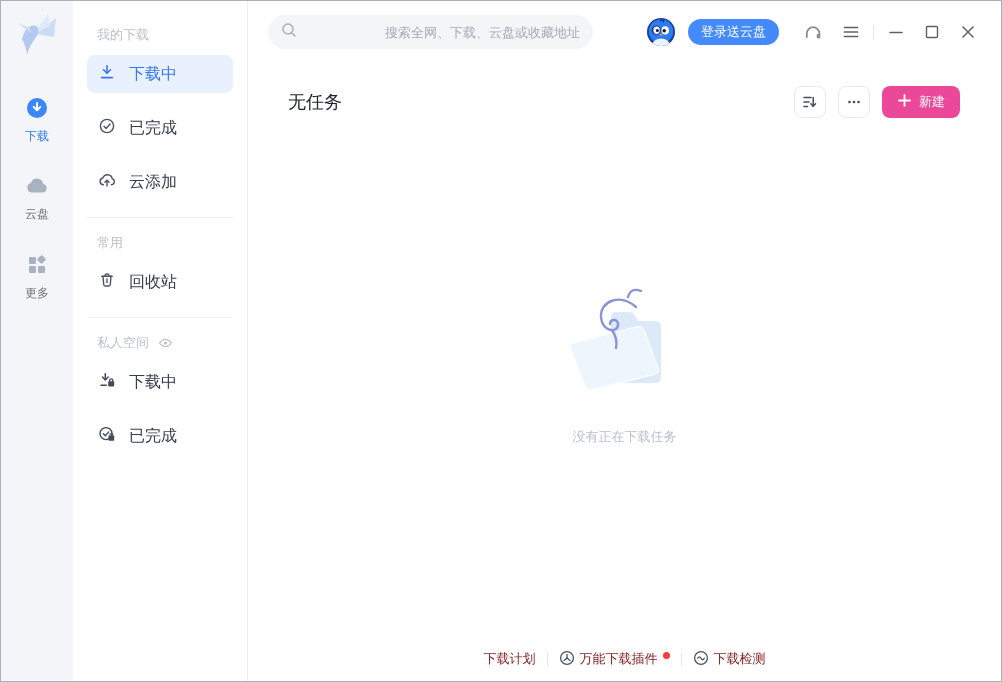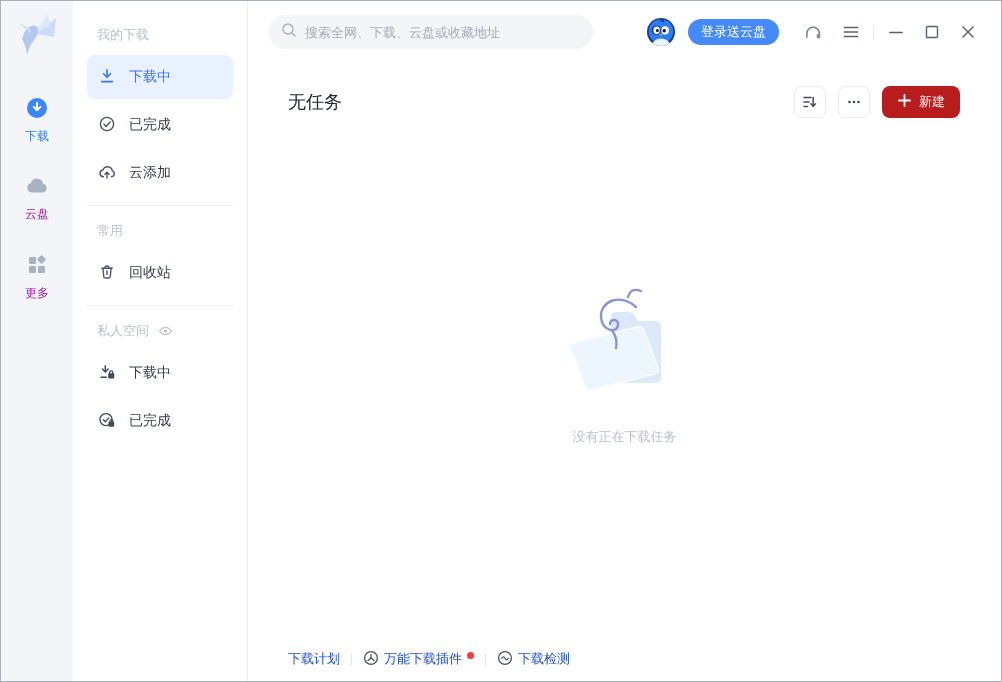--- a/index.html
+++ b/index.html
@@ -16,56 +16,57 @@
   }
   
   .rail {
     width: 72px; flex-shrink: 0;
     background: #f3f5f8;
     display: flex; flex-direction: column; align-items: center;
   }
   .logo { margin-top: 9px; cursor: default; }
   .rail-nav { margin-top: 33px; display: flex; flex-direction: column; gap: 31px; align-items: center; }
   .rail-item { display: flex; flex-direction: column; align-items: center; gap: 5px; cursor: pointer; }
-  .rail-item .rail-label { font-size: 12px; color: #a21caf; }
+  .rail-item .rail-label { font-size: 12px; color: #737373; }
   .rail-item.active .rail-label { color: #2f7bf6; }
   
   .sidebar {
     width: 175px; flex-shrink: 0;
     background: #fff;
     border-right: 1px solid #ebedf1;
     padding: 0 14px;
   }
   .side-header {
     font-size: 13px; color: #b9c0cb;
     margin: 0 10px 11px;
     display: flex; align-items: flex-end; gap: 9px;
   }
   .side-header.first { padding-top: 25px; }
   .side-item {
-    height: 44px; border-radius: 8px;
+    height: 38px; border-radius: 8px;
     display: flex; align-items: center; gap: 13px;
-    padding: 0 11px; margin-bottom: 4px;
-    font-size: 14px; color: #353c4b; cursor: pointer;
+    padding: 0 11px; margin-bottom: 16px;
+    font-size: 16px; color: #353c4b; cursor: pointer;
   }
   .side-item.active { background: #e9f1fe; color: #3776f6; }
   .side-divider { height: 1px; background: #eef0f3; margin: 10px 0 16px; }
   
   .main { flex: 1; display: flex; flex-direction: column; min-width: 0; background: #fff; }
   .topbar { height: 62px; display: flex; align-items: center; padding: 0 23px 0 20px; flex-shrink: 0; }
   .search {
     width: 325px; height: 34px;
     background: #f4f5f7; border-radius: 17px;
     display: flex; align-items: center; gap: 8px;
     padding: 0 13px; cursor: text;
   }
   .search input {
     flex: 1; border: none; background: transparent; outline: none;
     font-size: 13px; color: #0369a1;
     font-family: "Liberation Sans", "DejaVu Sans", sans-serif;
+    text-align: right;
   }
   .search input::placeholder { color: #a2aab8; }
   .topbar-right { margin-left: auto; display: flex; align-items: center; }
   .avatar { width: 28px; height: 28px; border-radius: 50%; cursor: pointer; }
   .login-btn {
     margin-left: 13px; height: 26px; padding: 0 13px;
     border: none; border-radius: 13px;
     background: #448afb; color: #fff; font-size: 13px;
     display: flex; align-items: center; cursor: pointer;
     font-family: Liberation Serif, serif;
@@ -82,34 +83,34 @@
   .page-title { font-size: 18px; color: #21262f; font-weight: 400; }
   .head-actions { margin-left: auto; display: flex; align-items: center; gap: 12px; }
   .icon-btn {
     width: 32px; height: 32px;
     border: 1px solid #e7e9ee; border-radius: 8px; background: #fff;
     display: flex; align-items: center; justify-content: center; cursor: pointer;
   }
   .new-btn {
     height: 32px; padding: 0 15px;
     border: none; border-radius: 8px;
-    background: #b91c1c; color: #fff; font-size: 13px;
+    background: #ec4899; color: #fff; font-size: 13px;
     display: flex; align-items: center; gap: 7px; cursor: pointer;
     font-family: "Liberation Sans", "DejaVu Sans", sans-serif;
   }
   .empty {
     flex: 1; display: flex; flex-direction: column;
     align-items: center; justify-content: center; padding-bottom: 30px; text-align: right;
   }
   .empty-text { margin-top: 26px; font-size: 13px; color: #b9c1cd; }
   
   .footer {
     height: 44px; flex-shrink: 0;
     display: flex; align-items: center;
-    padding: 0 40px; font-size: 13px; color: #1d4ed8;
+    padding: 0 40px; font-size: 13px; color: #7f1d1d; justify-content: center;
   }
   .foot-item { display: flex; align-items: center; gap: 5px; cursor: pointer; }
   .foot-sep { width: 1px; height: 13px; background: #e2e5ea; margin: 0 11px; }
   .red-dot {
     width: 7px; height: 7px; border-radius: 50%;
     background: #fb3b3b; align-self: flex-start; margin: 2px 0 0 0;
   }
 </style>
 </head>
 <body>

